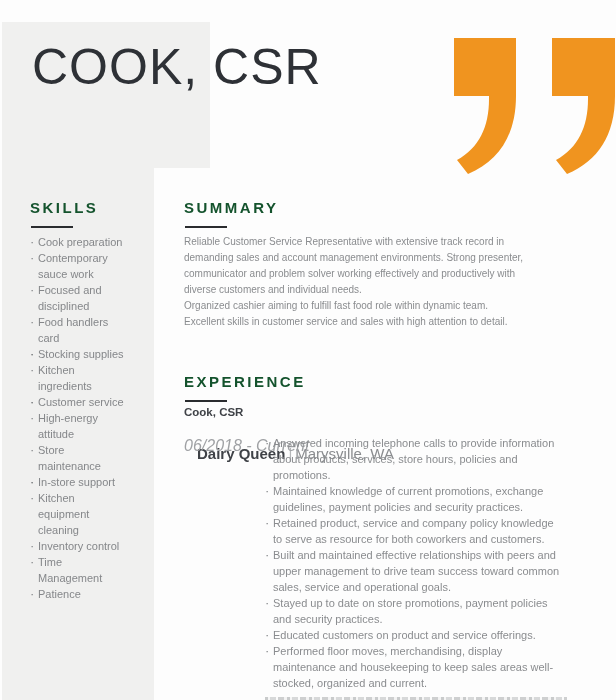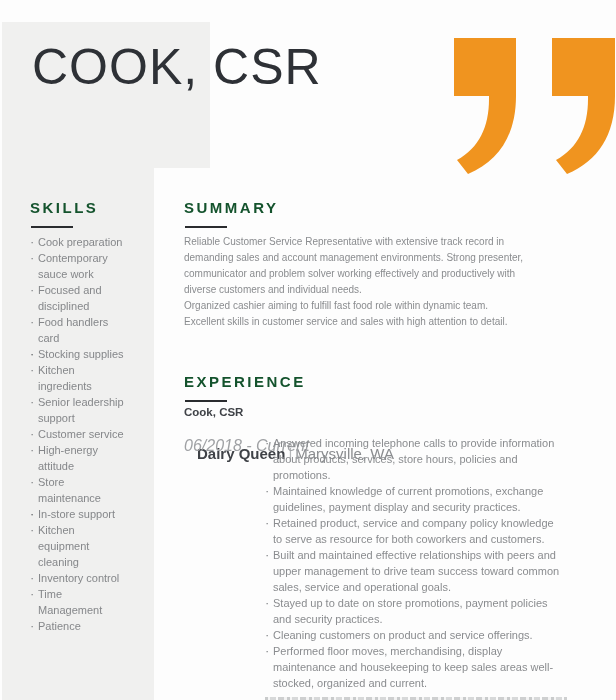--- a/index.html
+++ b/index.html
@@ -111,22 +111,21 @@
   <li><span class="bullet-dot">·</span><span>Contemporary
 sauce work</span></li>
   <li><span class="bullet-dot">·</span><span>Focused and
 disciplined</span></li>
   <li><span class="bullet-dot">·</span><span>Food handlers
 card</span></li>
   <li><span class="bullet-dot">·</span></li>
   <li><span class="bullet-dot">·</span><span>Stocking supplies</span></li>
   <li><span class="bullet-dot">·</span><span>Kitchen
 ingredients</span></li>
-  <li><span class="bullet-dot">·</span><span>Senior leadership
-support</span></li>
+  <li><span class="bullet-dot">·</span></li>
   <li><span class="bullet-dot">·</span><span>Customer service</span></li>
   <li><span class="bullet-dot">·</span><span>High-energy
 attitude</span></li>
   <li><span class="bullet-dot">·</span><span>Store
 maintenance</span></li>
   <li><span class="bullet-dot">·</span></li>
   <li><span class="bullet-dot">·</span><span>In-store support</span></li>
   <li><span class="bullet-dot">·</span><span>Kitchen
 equipment
 cleaning</span></li>
@@ -152,27 +151,27 @@
 <div class="job-company-line">
   <span class="company">Dairy Queen</span><span class="sep">|</span><span>Marysville, WA</span>
 </div>
 <div class="job-dates">06/2018 - Current</div>
 
 <ul class="experience-bullets">
   <li><span class="bullet-dot">·</span><span>Answered incoming telephone calls to provide information
 about products, services, store hours, policies and
 promotions.</span></li>
   <li><span class="bullet-dot">·</span><span>Maintained knowledge of current promotions, exchange
-guidelines, payment display and security practices.</span></li>
+guidelines, payment policies and security practices.</span></li>
   <li><span class="bullet-dot">·</span><span>Retained product, service and company policy knowledge
 to serve as resource for both coworkers and customers.</span></li>
   <li><span class="bullet-dot">·</span><span>Built and maintained effective relationships with peers and
 upper management to drive team success toward common
 sales, service and operational goals.</span></li>
   <li><span class="bullet-dot">·</span><span>Stayed up to date on store promotions, payment policies
 and security practices.</span></li>
-  <li><span class="bullet-dot">·</span><span>Cleaning customers on product and service offerings.</span></li>
+  <li><span class="bullet-dot">·</span><span>Educated customers on product and service offerings.</span></li>
   <li><span class="bullet-dot">·</span><span>Performed floor moves, merchandising, display
 maintenance and housekeeping to keep sales areas well-
 stocked, organized and current.</span></li>
 </ul>
 
 <div class="clipped-text-line"></div>
 
 </body></html>

